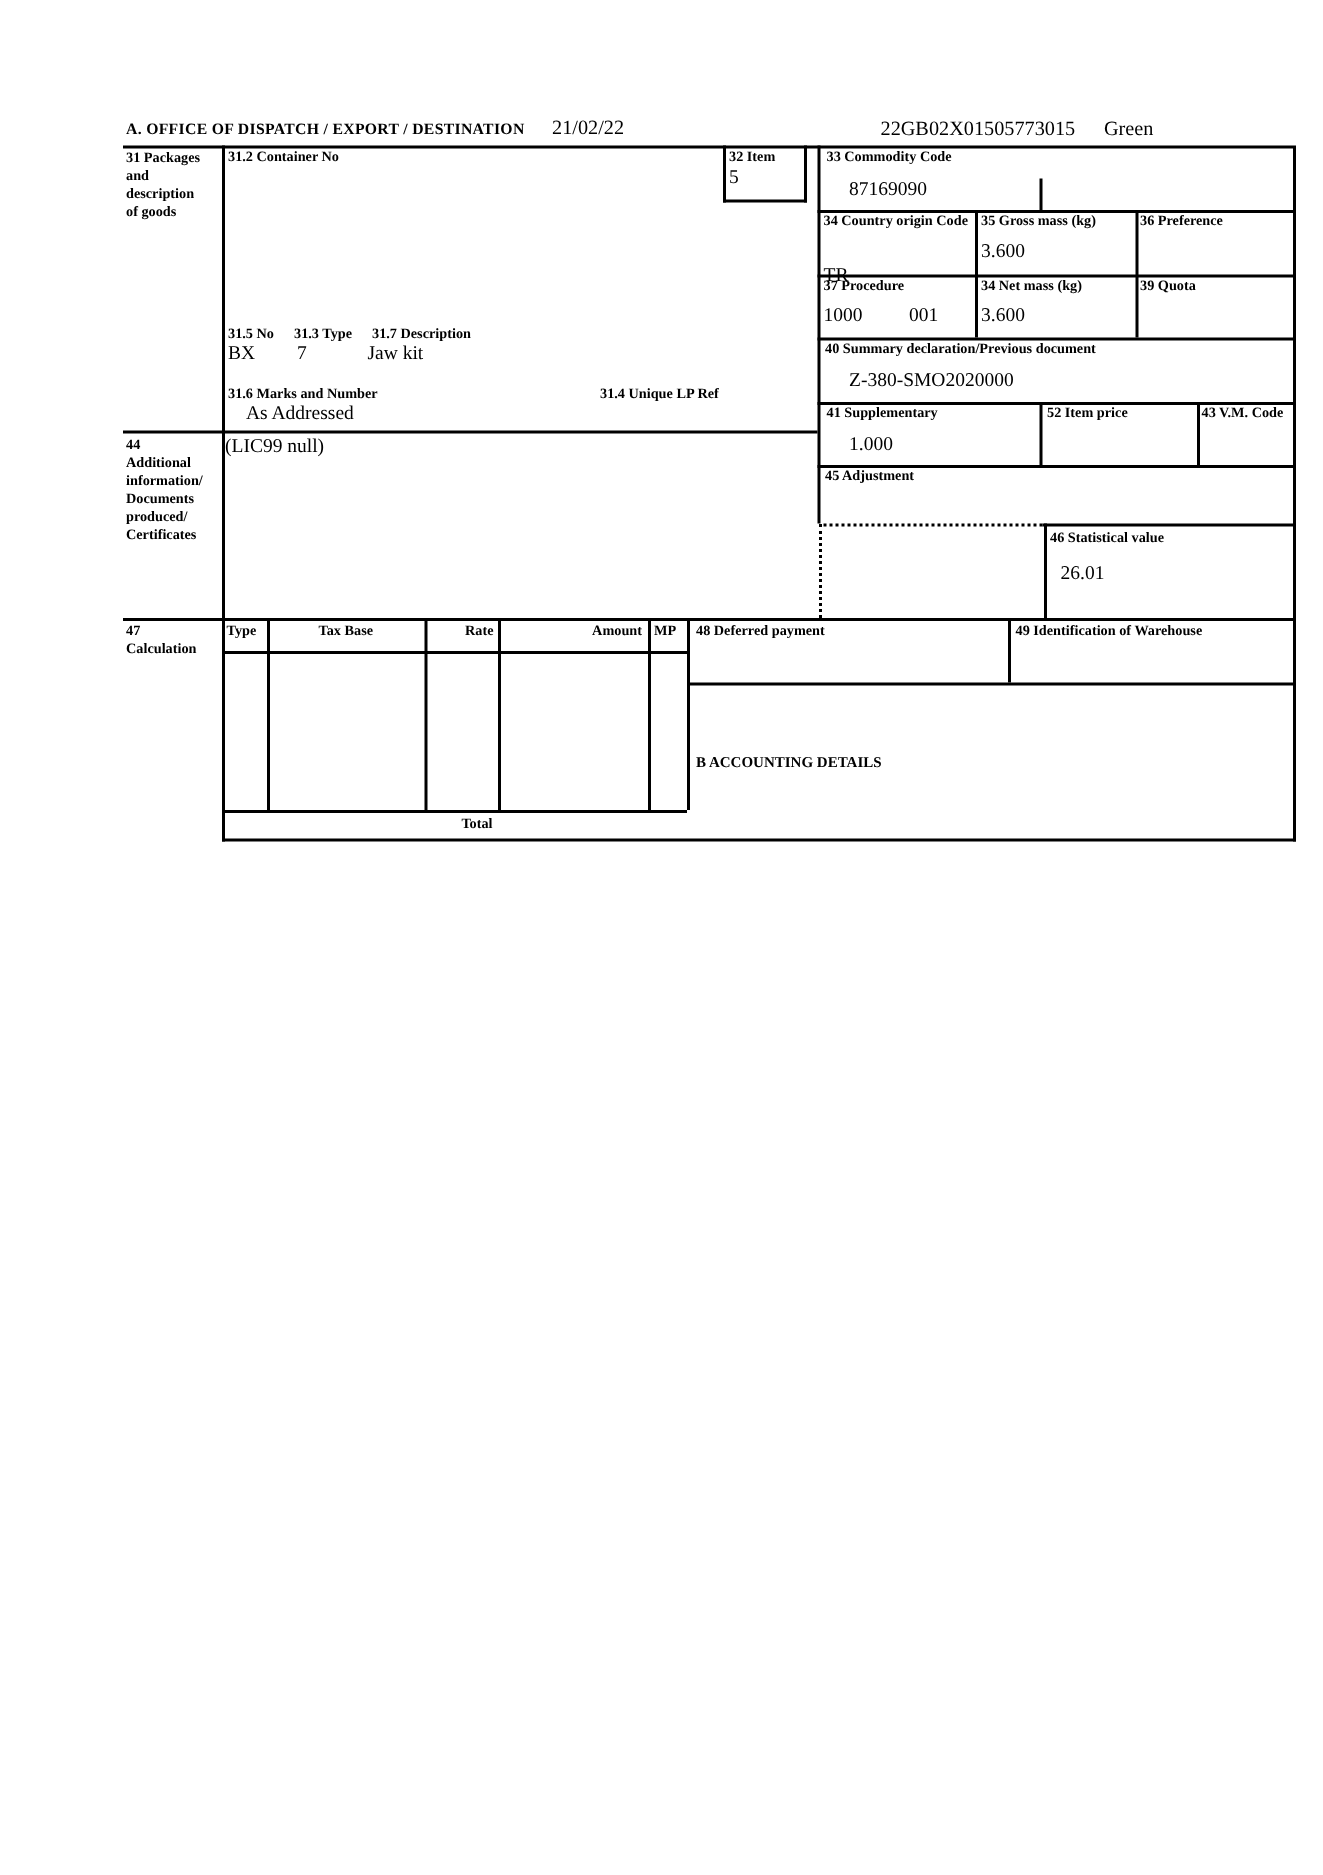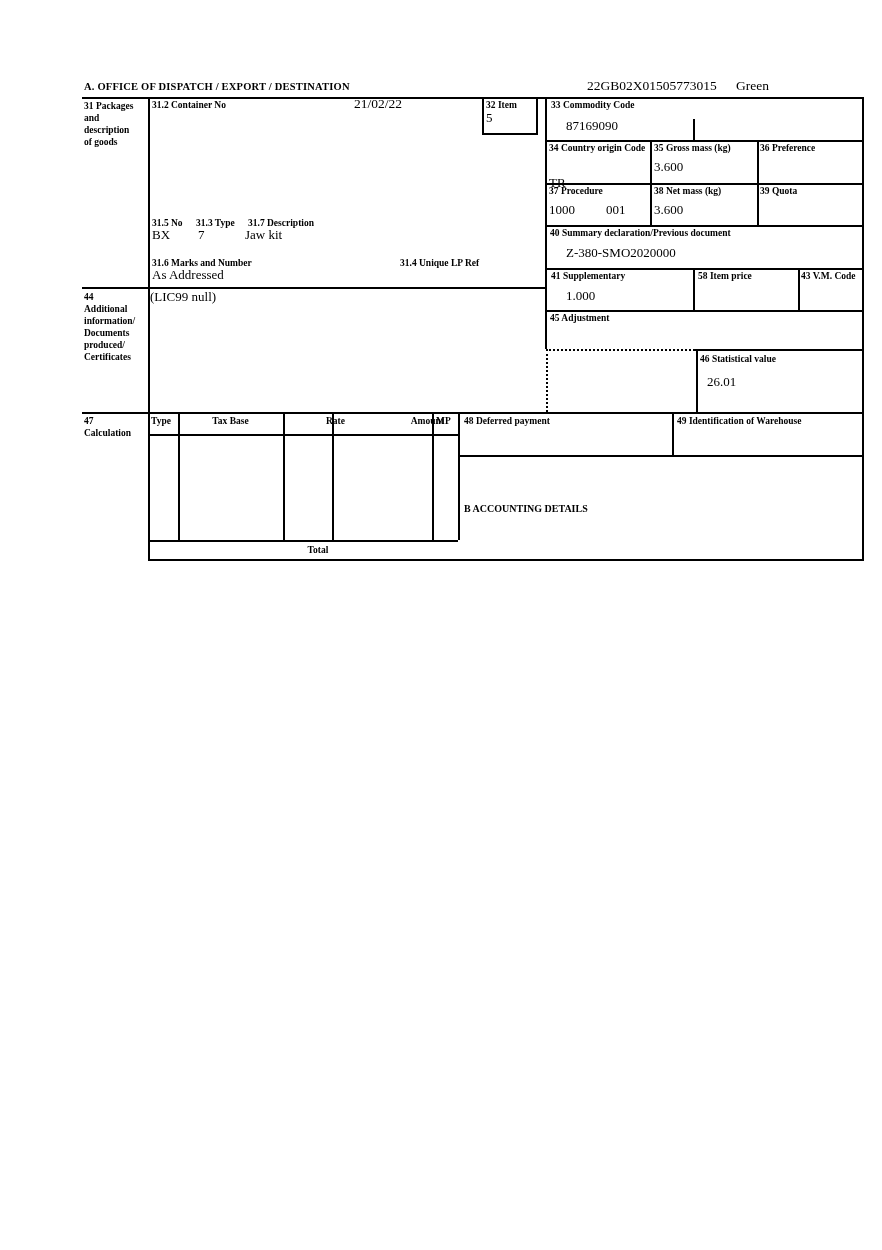--- a/index.html
+++ b/index.html
@@ -10,29 +10,29 @@
   .lbl-multi{font-size:9.5px;font-weight:bold;line-height:12px;white-space:pre-line;}
   .val{font-size:13px;font-weight:normal;line-height:14px;white-space:nowrap;}
   .hdr-lbl{font-size:10.5px;font-weight:bold;letter-spacing:.2px;white-space:nowrap;}
   .hdr-val{font-size:13.5px;white-space:nowrap;}
   .ln{position:absolute;}
   .hl{border-top:2px solid #000;height:0;}
   .vl{border-left:2px solid #000;width:0;}
   .hl-dot{border-top:2px dotted #000;height:0;}
   .vl-dot{border-left:2px dotted #000;width:0;}
   .ctr{text-align:center;}
-  .rt{text-align:right;padding-left:16px;}
+  .rt{text-align:right;}
 </style>
 </head>
 <body>
 
 <div class="page">
 
   <div class="abs hdr-lbl" style="left:84px;top:81px;">A.  OFFICE OF DISPATCH / EXPORT / DESTINATION</div>
-  <div class="abs hdr-val" style="left:354px;top:77px;margin-top:19px;">21/02/22</div>
+  <div class="abs hdr-val" style="left:368px;top:77px;">21/02/22</div>
   <div class="abs hdr-val" style="left:587px;top:78px;">22GB02X01505773015</div>
   <div class="abs hdr-val" style="left:736px;top:78px;">Green</div>
 
   <div class="ln hl" style="left:82px;top:97px;width:780px;"></div>
 
   <div class="ln" style="left:148px;top:97px;width:712px;height:462px;border-left:2px solid #000;border-right:2px solid #000;border-bottom:2px solid #000;"></div>
 
   <div class="ln hl" style="left:82px;top:287px;width:463px;"></div>
   <div class="ln hl" style="left:82px;top:412px;width:780px;"></div>
 
@@ -72,45 +72,45 @@
   <div class="abs lbl" style="left:152px;top:100px;">31.2 Container No</div>
   <div class="abs lbl" style="left:486px;top:100px;">32 Item</div>
   <div class="abs val" style="left:486px;top:111px;">5</div>
   <div class="abs lbl" style="left:152px;top:218px;">31.5 No</div>
   <div class="abs lbl" style="left:196px;top:218px;">31.3 Type</div>
   <div class="abs lbl" style="left:248px;top:218px;">31.7 Description</div>
   <div class="abs val" style="left:152px;top:228px;text-align:right;">BX</div>
   <div class="abs val" style="left:198px;top:228px;">7</div>
   <div class="abs val" style="left:245px;top:228px;">Jaw kit</div>
   <div class="abs lbl" style="left:152px;top:258px;">31.6 Marks and Number</div>
-  <div class="abs val" style="left:152px;top:268px;text-align:right;">As Addressed</div>
+  <div class="abs val" style="left:164px;top:268px;text-align:right;">As Addressed</div>
   <div class="abs lbl" style="left:400px;top:258px;">31.4 Unique LP Ref</div>
 
   <div class="abs lbl" style="left:551px;top:100px;">33 Commodity Code</div>
   <div class="abs val" style="left:566px;top:119px;">87169090</div>
 
   <div class="abs lbl" style="left:549px;top:143px;text-align:right;">34 Country origin Code</div>
   <div class="abs val" style="left:549px;top:176px;">TR</div>
   <div class="abs lbl" style="left:654px;top:143px;">35 Gross mass (kg)</div>
   <div class="abs val" style="left:654px;top:160px;">3.600</div>
   <div class="abs lbl" style="left:760px;top:143px;">36 Preference</div>
 
   <div class="abs lbl" style="left:549px;top:186px;">37 Procedure</div>
   <div class="abs val" style="left:549px;top:203px;">1000</div>
   <div class="abs val" style="left:606px;top:203px;">001</div>
-  <div class="abs lbl" style="left:654px;top:186px;">38 Net mass (kg)</div>
+  <div class="abs lbl" style="left:654px;top:186px;">34 Net mass (kg)</div>
   <div class="abs val" style="left:654px;top:203px;">3.600</div>
   <div class="abs lbl" style="left:760px;top:186px;">39 Quota</div>
 
   <div class="abs lbl" style="left:550px;top:228px;">40 Summary declaration/Previous document</div>
   <div class="abs val" style="left:566px;top:246px;">Z-380-SMO2020000</div>
 
   <div class="abs lbl" style="left:551px;top:271px;">41 Supplementary</div>
   <div class="abs val" style="left:566px;top:289px;">1.000</div>
-  <div class="abs lbl" style="left:698px;top:271px;">58 Item price</div>
+  <div class="abs lbl" style="left:698px;top:271px;">52 Item price</div>
   <div class="abs lbl" style="left:801px;top:271px;">43 V.M. Code</div>
 
   <div class="abs lbl-multi" style="left:84px;top:291px;">44
 Additional
 information/
 Documents
 produced/
 Certificates</div>
   <div class="abs val" style="left:150px;top:290px;">(LIC99 null)</div>
 

